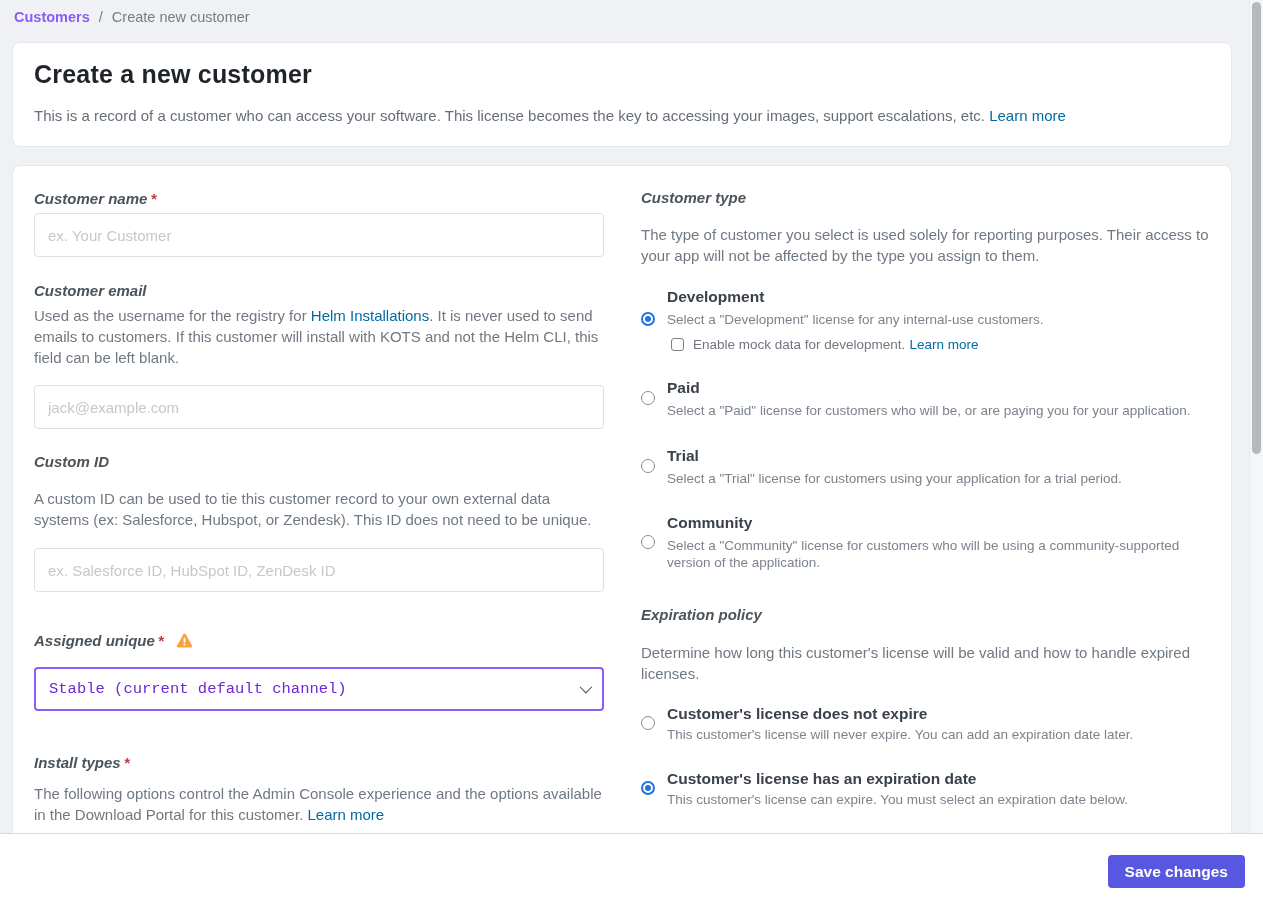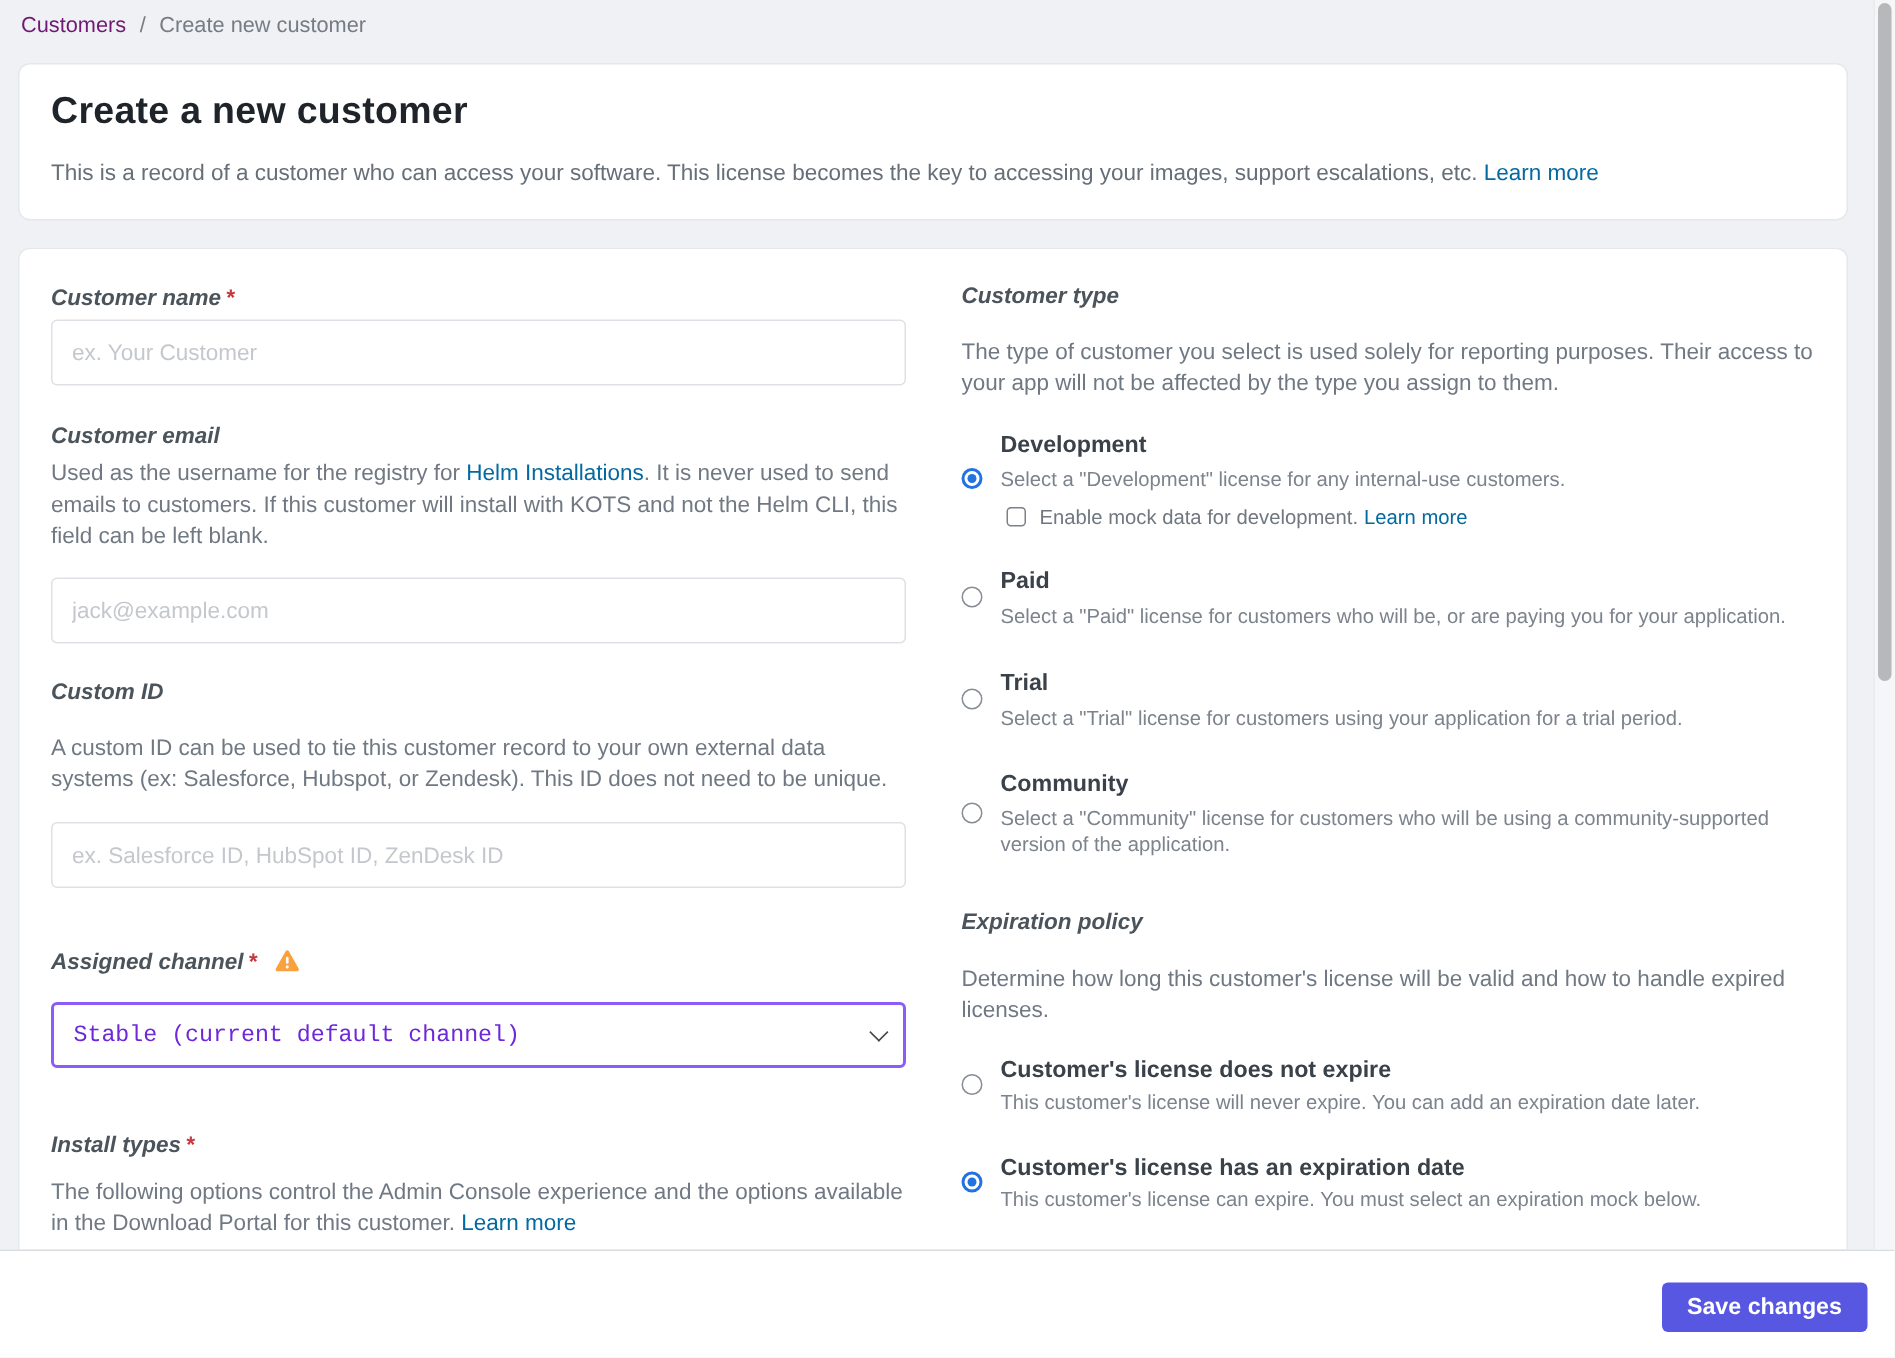--- a/index.html
+++ b/index.html
@@ -3,21 +3,21 @@
 <meta charset="utf-8">
 <style>
   * { box-sizing: border-box; }
   html, body { margin:0; padding:0; width:1263px; height:905px; overflow:hidden; }
   body { background:#eff1f4; font-family:"Liberation Sans", sans-serif; position:relative; color:#4b535b; }
 
   a, .link { color:#0369a1; text-decoration:none; cursor:pointer; }
 
   
   .breadcrumb { position:absolute; left:14px; top:9px; font-size:14.5px; color:#757c85; }
-  .breadcrumb .crumb-link { color:#701a75; }
+  .breadcrumb .crumb-link { color:#8b5cf6;font-weight:bold; }
   .breadcrumb .sep { margin:0 5px; color:#757c85; }
 
   
   .card { position:absolute; left:12px; width:1220px; background:#fff; border:1px solid #e5e8eb; border-radius:8px; }
   .header-card { top:42px; height:105px; }
   .main-card { top:165px; height:668px; border-bottom:none; border-radius:8px 8px 0 0; overflow:hidden; }
 
   .page-title { position:absolute; left:21px; top:17px; margin:0; font-size:25px; font-weight:700; color:#1f242b; letter-spacing:.2px; }
   .page-sub { position:absolute; left:21px; top:64px; margin:0; font-size:15px; color:#666e78; }
 
@@ -99,21 +99,21 @@
     <p class="desc mt6" style="margin-bottom:0">
       <span>Used as the username for the registry for </span><a class="link">Helm Installations</a><span>. It is never used to send emails to customers. If this customer will install with KOTS and not the Helm CLI, this field can be left blank.</span>
     </p>
     <input class="text-input mt17" type="text" placeholder="jack@example.com" style="">
 
     <div class="field-label mt25">Custom ID</div>
     <p class="desc mt18" style="margin-bottom:0">A custom ID can be used to tie this customer record to your own external data systems (ex: Salesforce, Hubspot, or Zendesk). This ID does not need to be unique.</p>
     <input class="text-input mt18" type="text" placeholder="ex. Salesforce ID, HubSpot ID, ZenDesk ID" style="">
 
     <div class="field-label mt41">
-      <span>Assigned channel</span><span class="req">*</span>
+      <span>Assigned unique</span><span class="req">*</span>
       <span class="warn-icon">
         <svg width="17" height="15" viewBox="0 0 24 22">
           <path d="M10.4 1.6 L0.9 18.6 a1.8 1.8 0 0 0 1.6 2.7 h19 a1.8 1.8 0 0 0 1.6 -2.7 L13.6 1.6 a1.85 1.85 0 0 0 -3.2 0 Z" fill="#f9a13c"></path>
           <rect x="10.7" y="7" width="2.6" height="7" rx="1.3" fill="#ffffff"></rect>
           <circle cx="12" cy="17" r="1.5" fill="#ffffff"></circle>
         </svg>
       </span>
     </div>
     <div class="select-wrap mt16">
       <select class="select-input">
@@ -170,21 +170,21 @@
 
     <div class="opt mt21">
       <span class="radio"></span>
       <div class="opt-title">Customer's license does not expire</div>
       <div class="opt-desc" style="margin-top:4px">This customer's license will never expire. You can add an expiration date later.</div>
     </div>
 
     <div class="opt mt27">
       <span class="radio selected"></span>
       <div class="opt-title">Customer's license has an expiration date</div>
-      <div class="opt-desc" style="margin-top:4px">This customer's license can expire. You must select an expiration mock below.</div>
+      <div class="opt-desc" style="margin-top:4px">This customer's license can expire. You must select an expiration date below.</div>
     </div>
 
   </div>
 </div>
 
 <div class="footer">
   <button class="save-btn">Save changes</button>
 </div>
 
 <div class="scrollbar">

